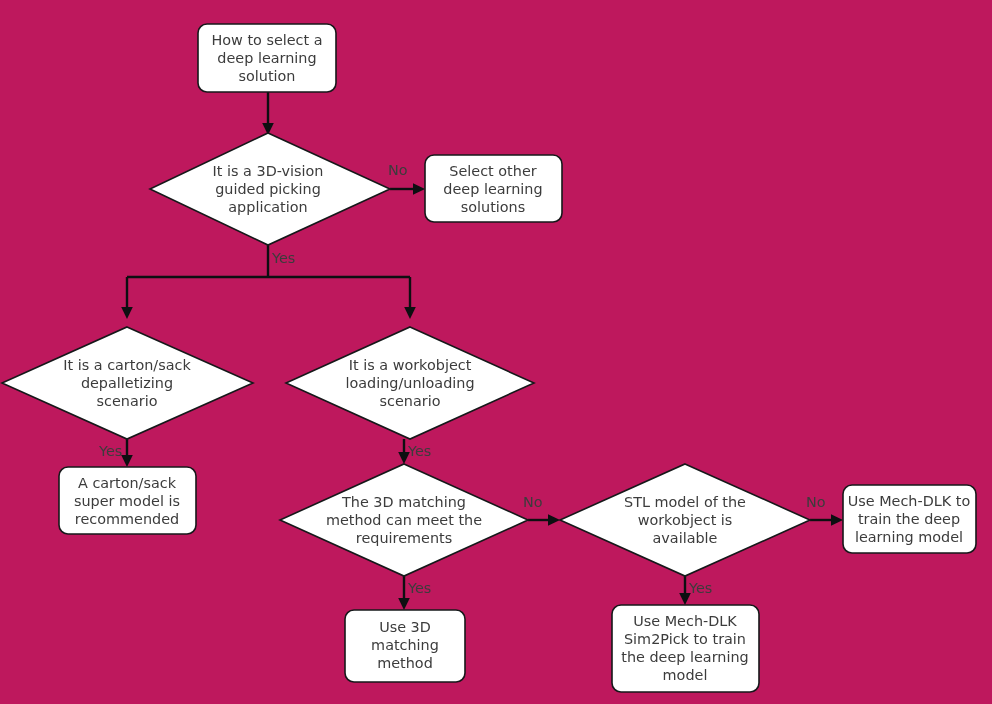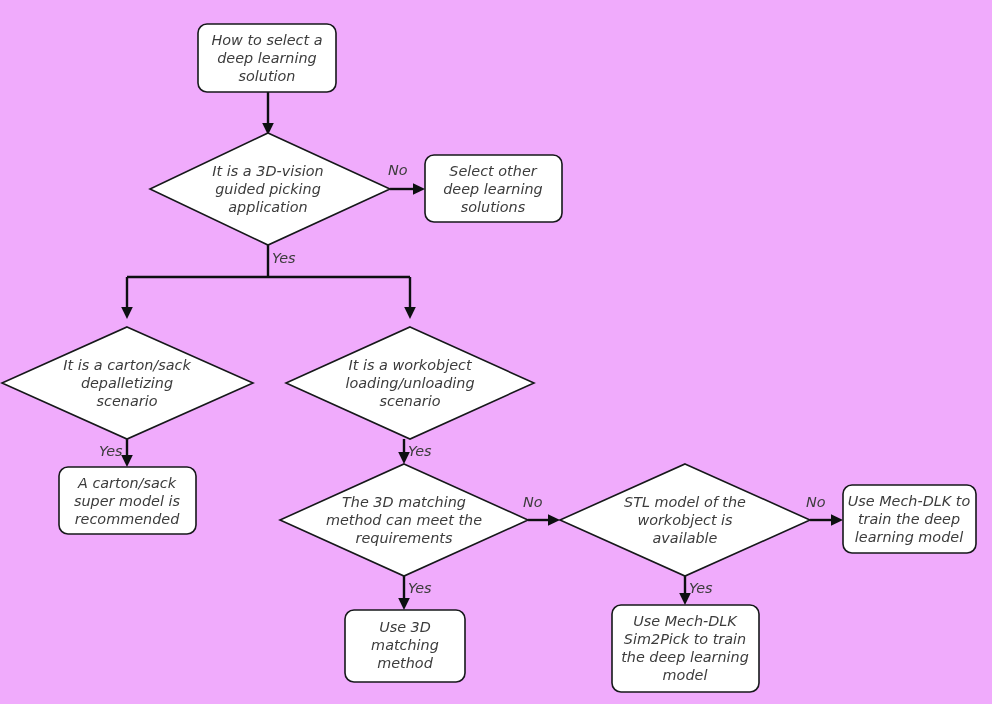--- a/index.html
+++ b/index.html
@@ -11,22 +11,21 @@
   body {
     width: 992px;
     height: 704px;
     overflow: hidden;
     font-family: "DejaVu Sans", "Liberation Sans", sans-serif;
   }
   #flowchart-root {
     position: relative;
     width: 992px;
     height: 704px;
-    background: #f0abfc;
-    font-style: italic;
+    background: #be185d;
   }
   svg#diagram {
     display: block;
     width: 992px;
     height: 704px;
   }
   .node-shape {
     fill: #ffffff;
     stroke: #16181a;
     stroke-width: 1.6;

